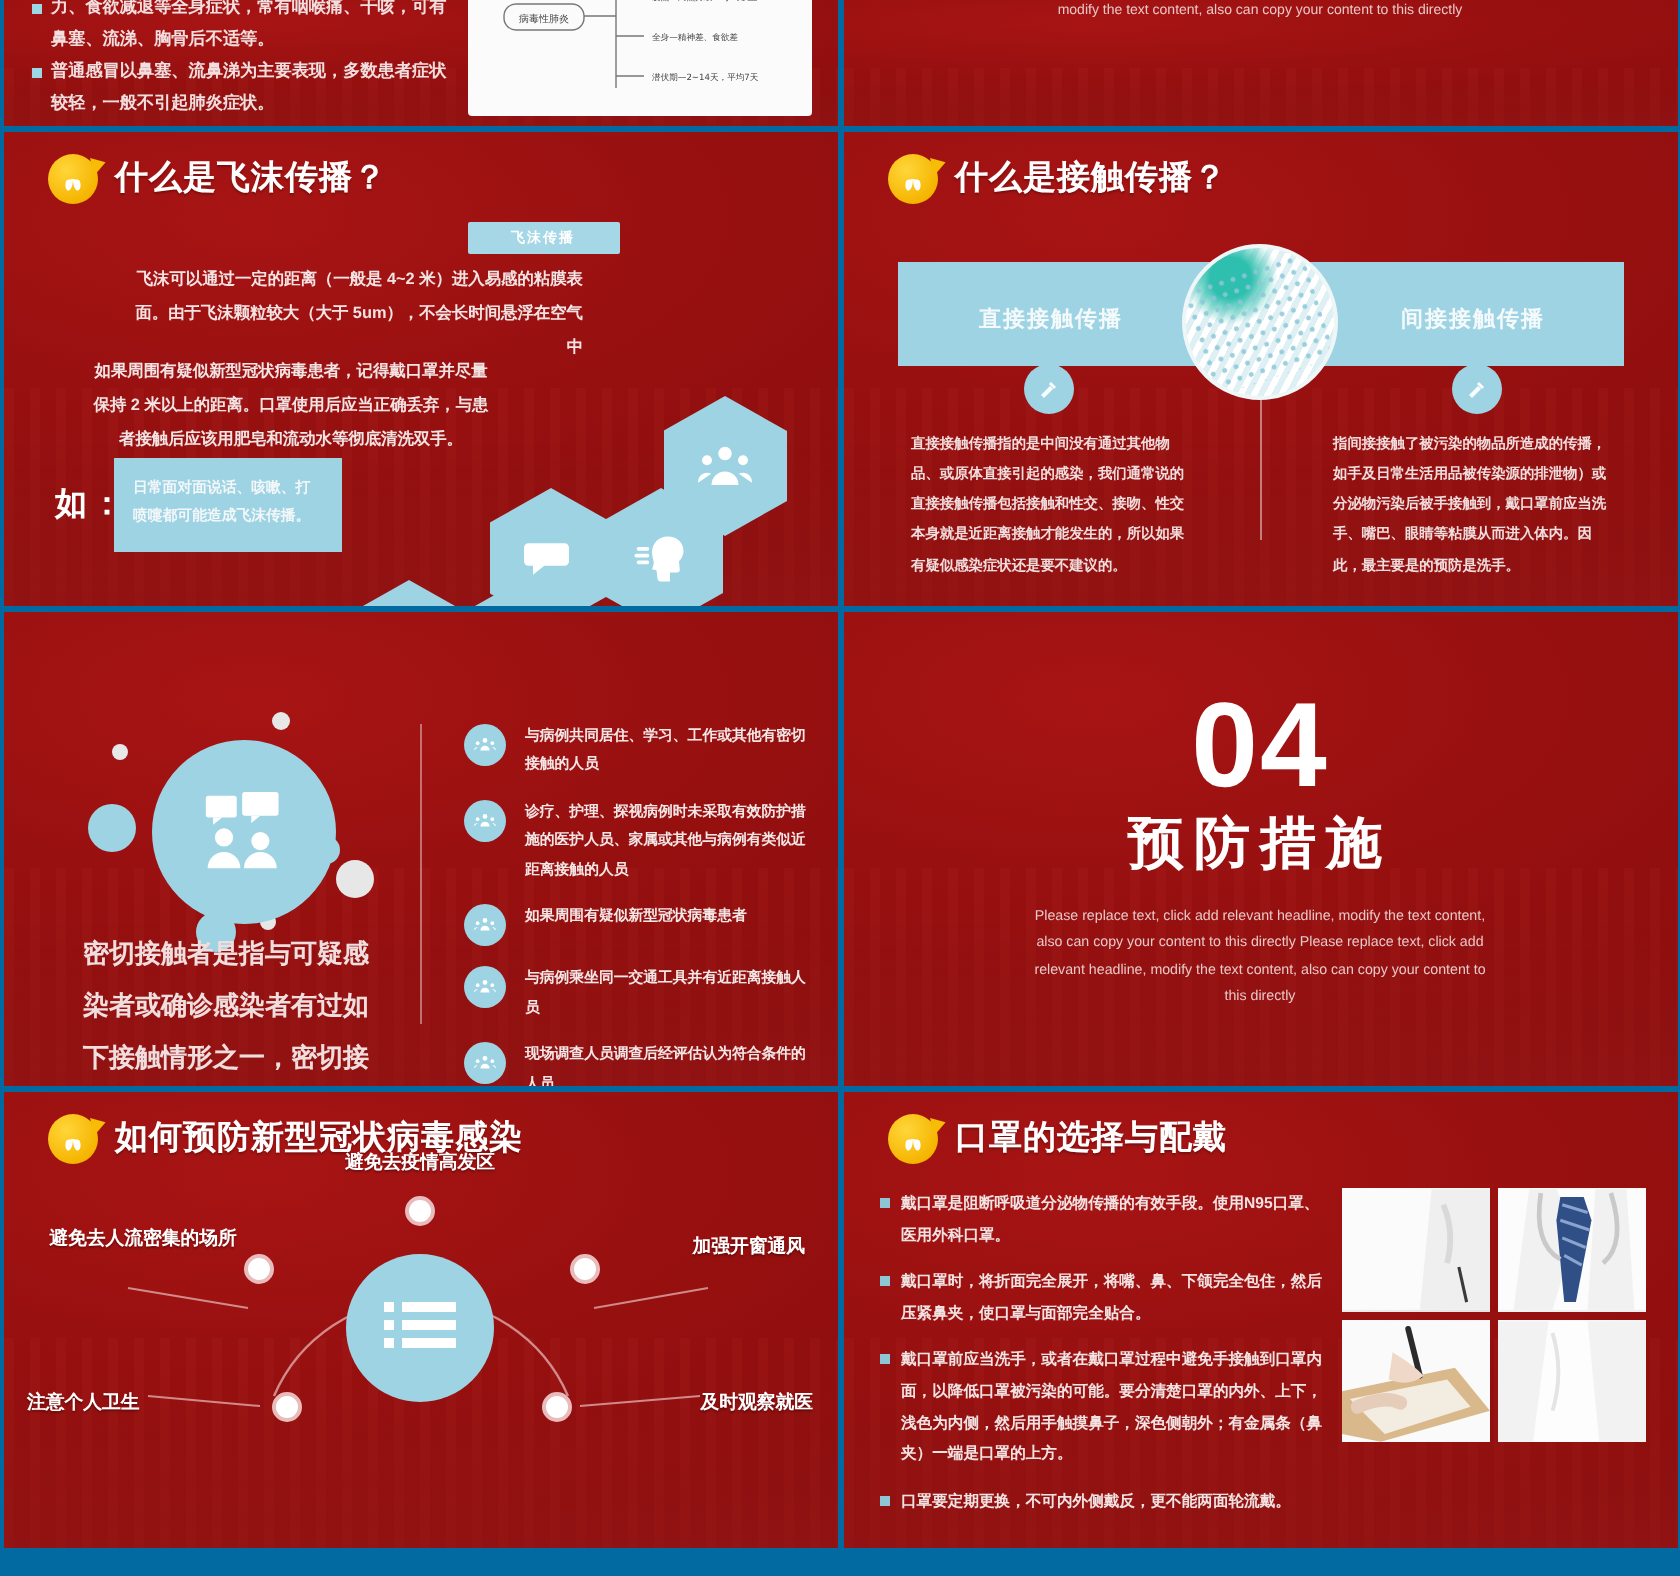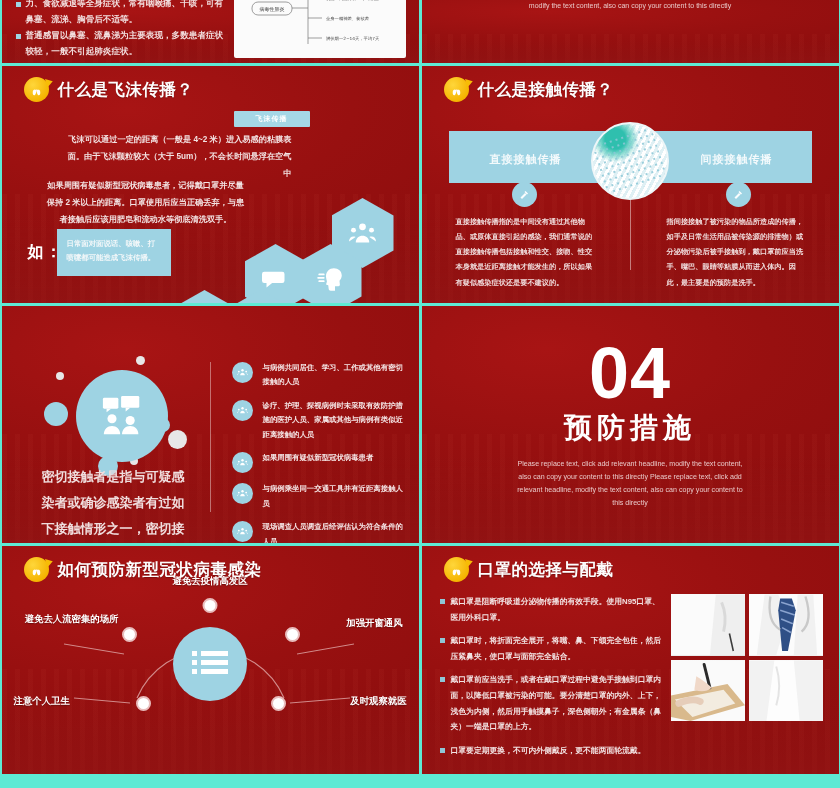--- a/index.html
+++ b/index.html
@@ -11,21 +11,21 @@
   }
   .grid {
     width: 840px; height: 788px;
     display: grid;
     grid-template-columns: 417px 417px;
     grid-template-rows: 63px 237px 237px 228px;
     gap: 3px;
     justify-content: center;
     align-content: start;
     padding-top: 0px;
-    background: #5eead4;
+    background: #0369a1;
   }
   .slide {
     position: relative;
     overflow: hidden;
     background:
       radial-gradient(ellipse 120% 90% at 30% 18%, #a81414 0%, #981010 45%, #8a0d0d 100%);
     color: #fff;
   }
   
   .slide::after {
@@ -181,21 +181,21 @@
     flex: 0 0 21px; width: 21px; height: 21px; border-radius: 50%;
     background: #9ed3e3; display: flex; align-items: center; justify-content: center;
     margin-top: 1px;
   }
   .s4-ic svg { width: 11px; height: 11px; }
   .s4-tx { font-size: 7.4px; line-height: 1.95; color: #f5e6e6; font-weight: 700; }
 
   
   .s5 { display: flex; flex-direction: column; align-items: center; justify-content: center; }
   .s5-num {
-    font-size: 72px; font-weight: 700; color: #fff; line-height: .95; letter-spacing: 1px;
+    font-size: 60px; font-weight: 700; color: #fff; line-height: .95; letter-spacing: 1px;
   }
   .s5-head {
     font-size: 28px; font-weight: 700; color: #fff; letter-spacing: 5px; margin-top: 2px;
   }
   .s5-sub {
     margin-top: 11px; width: 232px; text-align: center;
     font-size: 7.1px; line-height: 1.85; color: #e9c8c8;
   }
 
   

